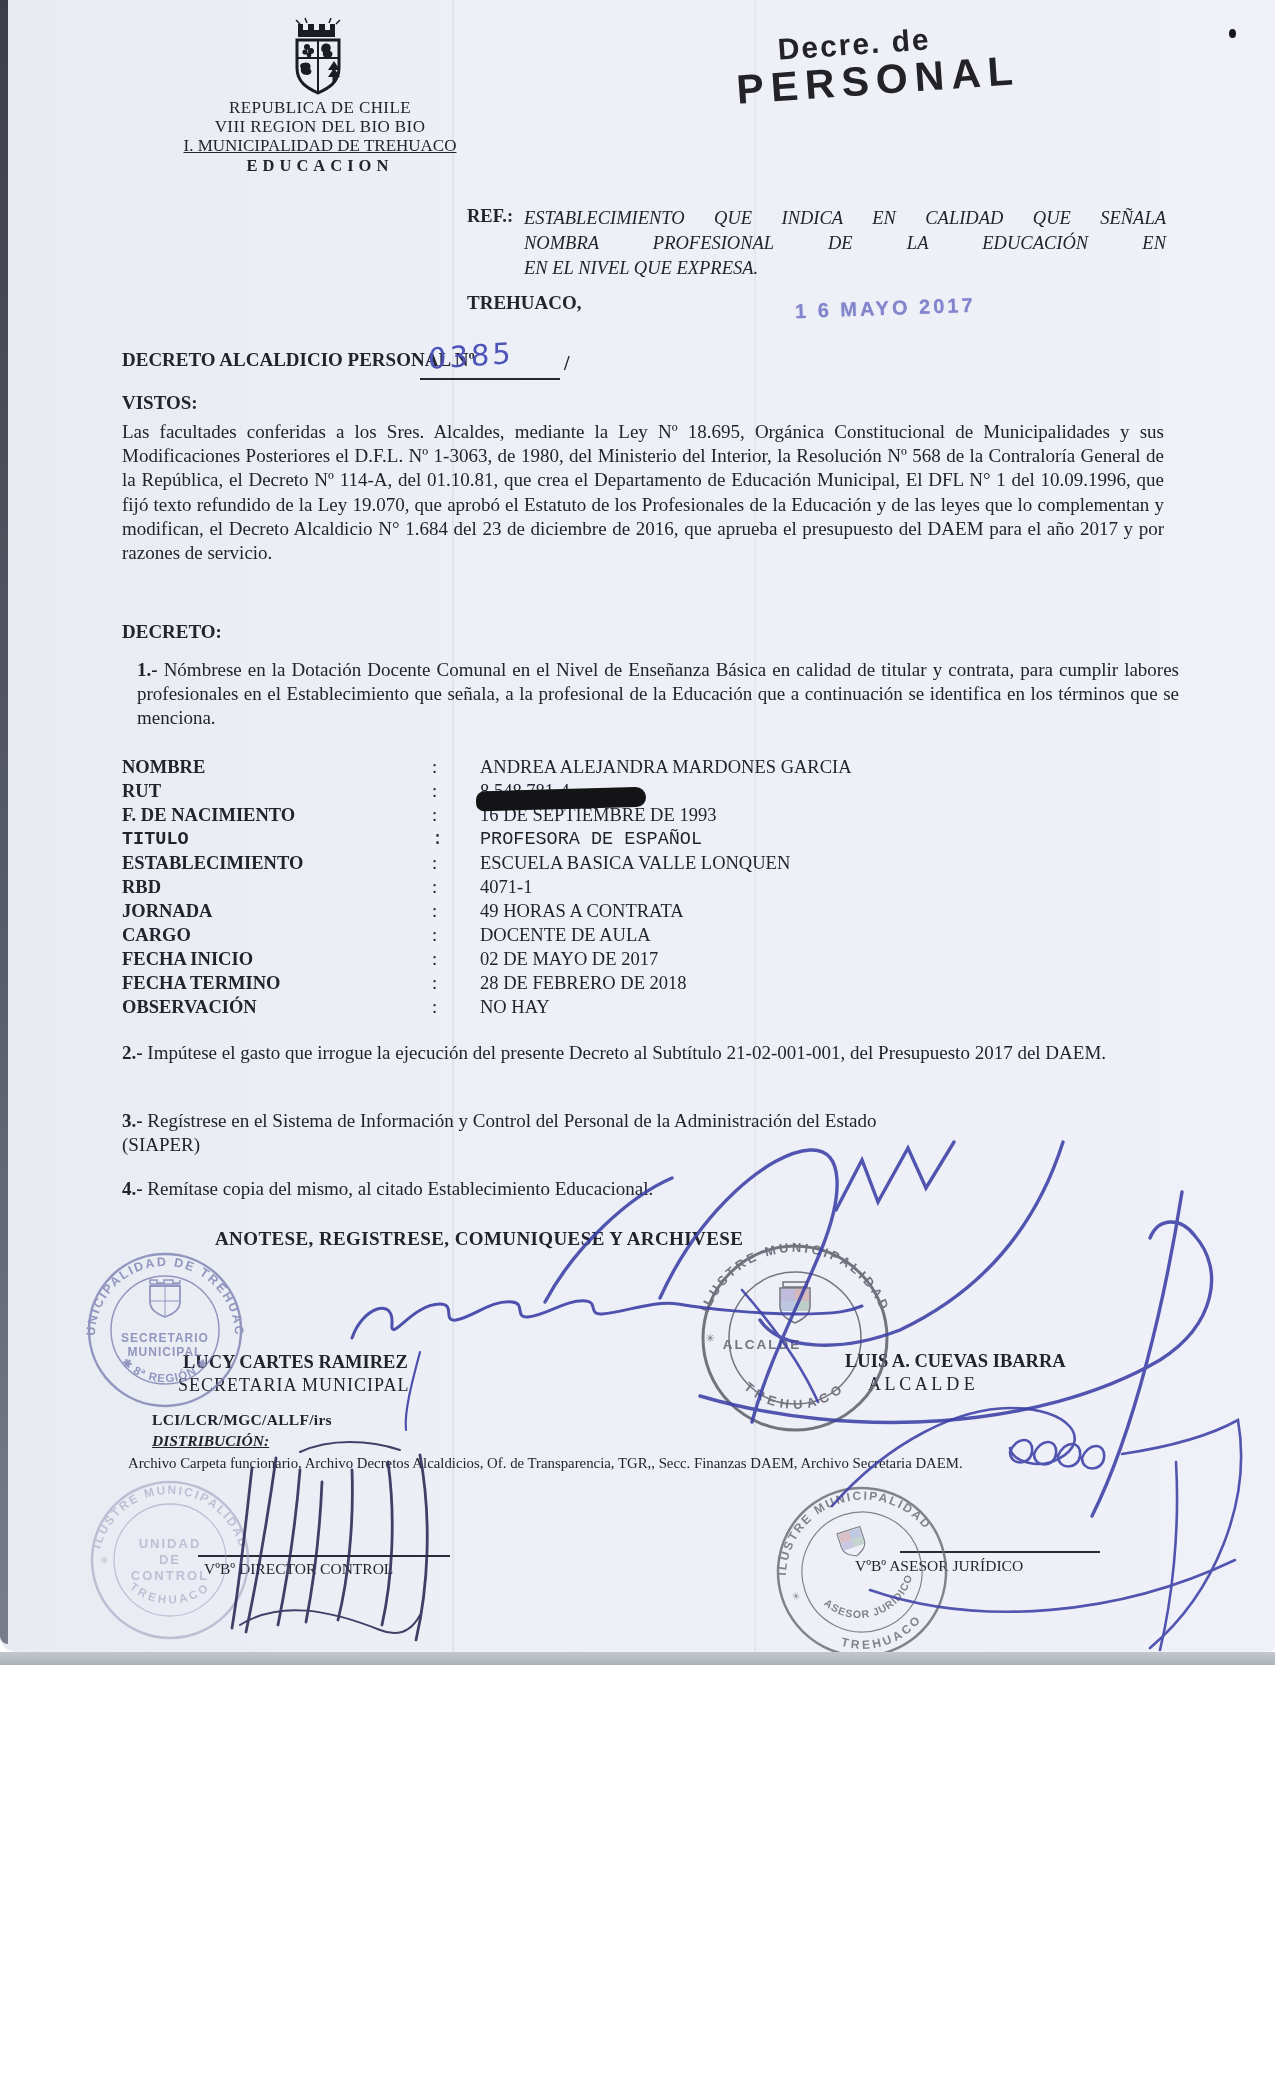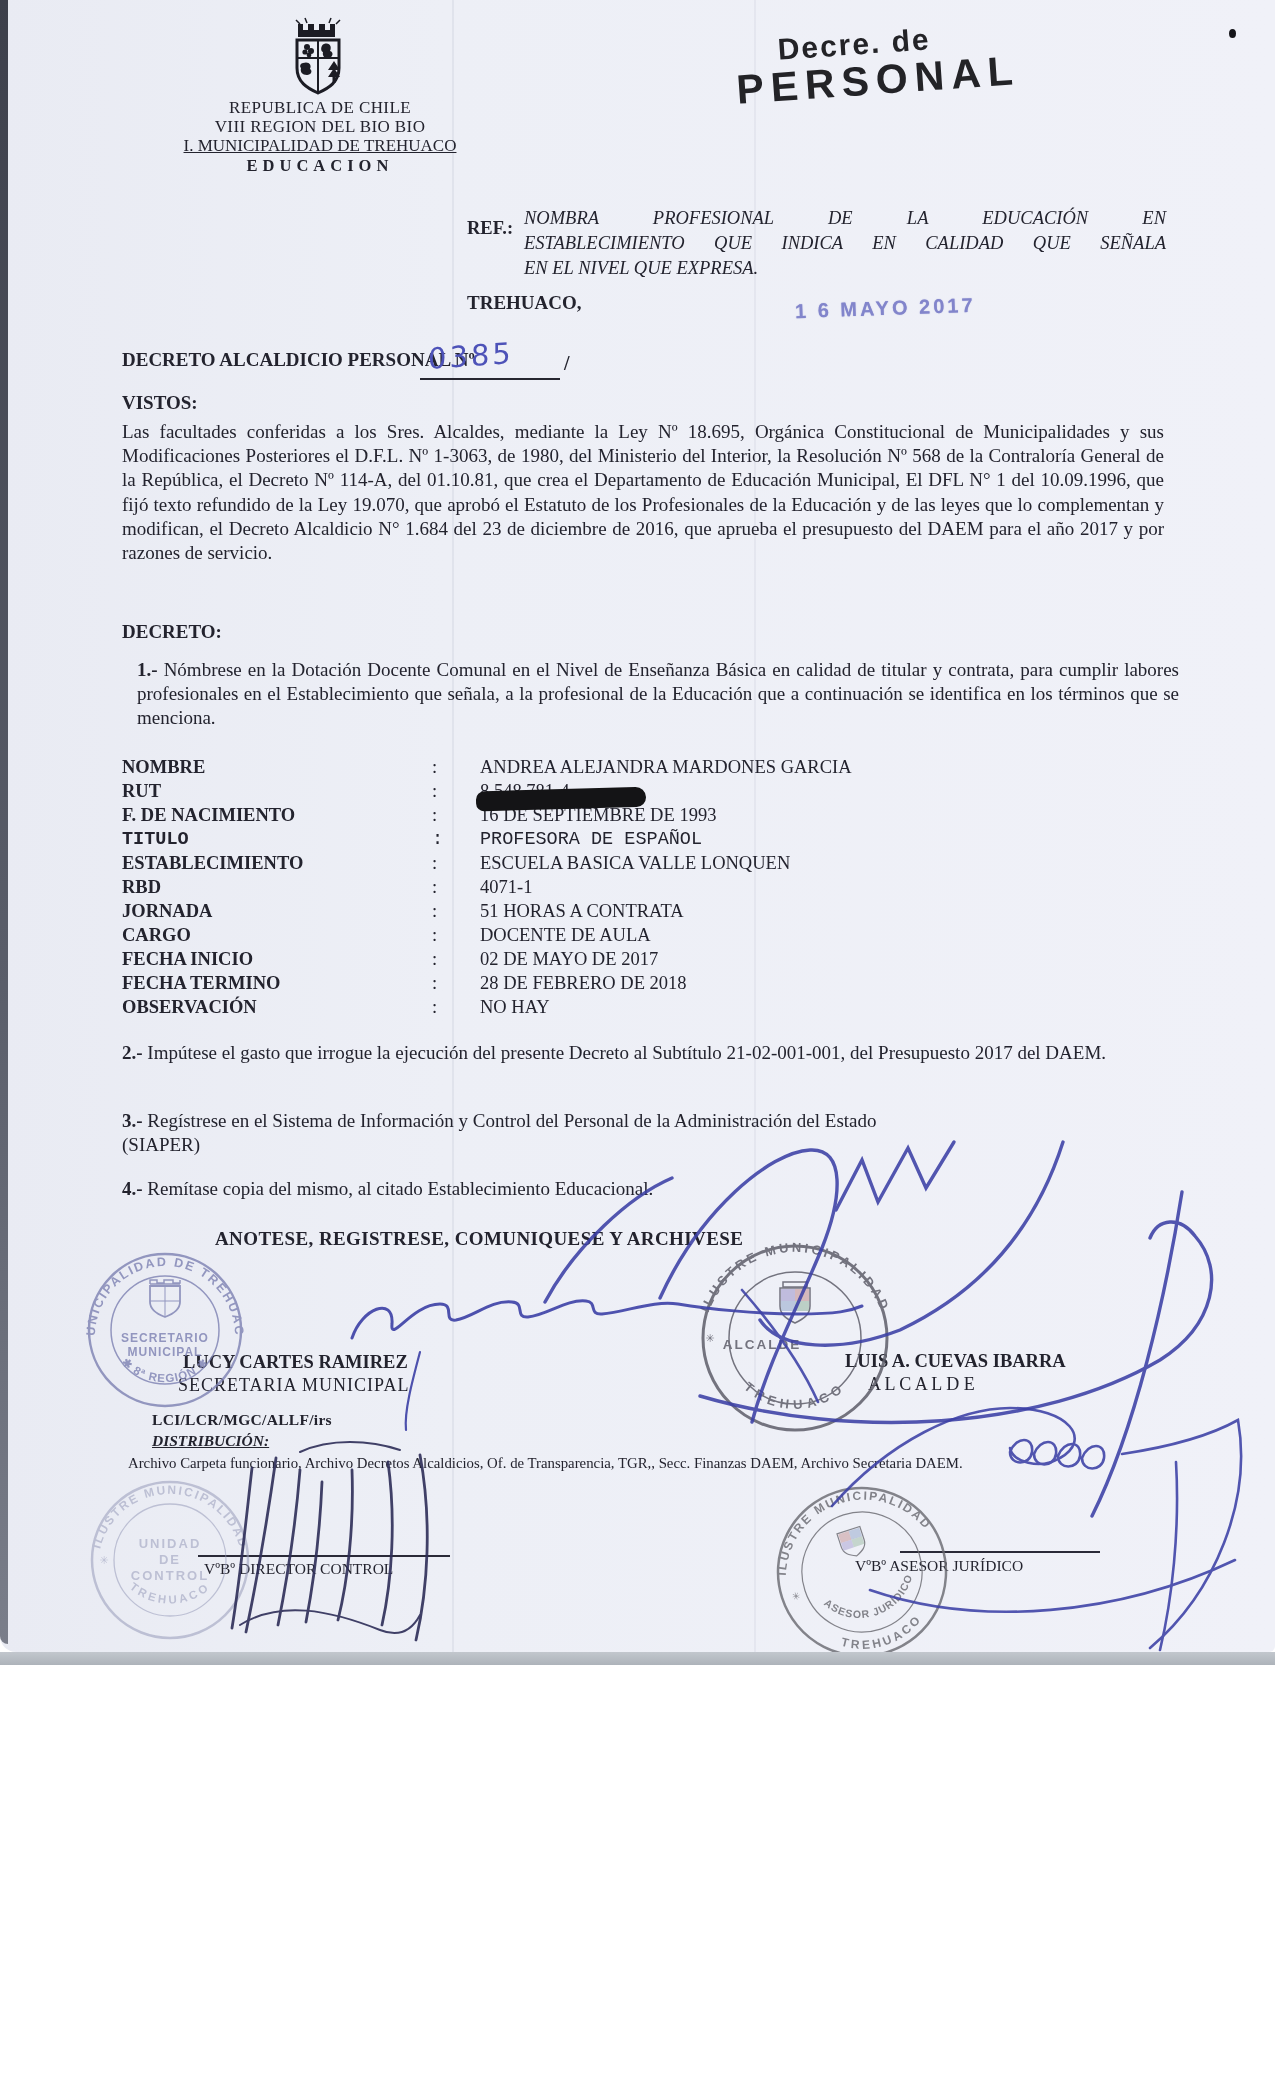--- a/index.html
+++ b/index.html
@@ -108,24 +108,24 @@
   <div class="hdr-line2">VIII REGION DEL BIO BIO</div>
   <div class="hdr-line3"><span>I.  MUNICIPALIDAD DE  TREHUACO</span></div>
   <div class="hdr-line4">EDUCACION</div>
 </div>
 
 <div class="abs decre-stamp">
   <div class="decre-l1">Decre. de</div>
   <div class="decre-l2">PERSONAL</div>
 </div>
 
-<div class="abs ref-label" style="left: 467px; top: 218px;">REF.:</div>
+<div class="abs ref-label" style="left: 467px; top: 206px;">REF.:</div>
 <div class="abs ref-block" style="left: 524px; top: 206px;">
+  <div class="ref-line">ESTABLECIMIENTO QUE INDICA EN CALIDAD QUE SEÑALA</div>
   <div class="ref-line">NOMBRA PROFESIONAL DE LA EDUCACIÓN EN</div>
-  <div class="ref-line">ESTABLECIMIENTO QUE INDICA EN CALIDAD QUE SEÑALA</div>
   <div class="ref-line">EN EL NIVEL QUE EXPRESA.</div>
 </div>
 
 <div class="abs city-line" style="left: 467px; top: 292px;">TREHUACO,</div>
 <div class="abs date-stamp" style="left: 795px; top: 297px;">1 6 MAYO 2017</div>
 
 <div class="abs decree-label" style="left: 122px; top: 349px;">DECRETO ALCALDICIO PERSONAL  Nº</div>
 <div class="abs decree-underline" style="left: 420px; top: 378px;"></div>
 <div class="abs decree-number" style="left: 428px; top: 339px;">0385</div>
 <div class="abs decree-slash" style="left: 564px; top: 352px;">/</div>
@@ -166,21 +166,21 @@
       <span class="fvalue">ESCUELA BASICA VALLE LONQUEN</span>
     </div>
   <div class="abs frow" style="top:877px;">
       <span class="flabel">RBD</span>
       <span class="fcolon">:</span>
       <span class="fvalue">4071-1</span>
     </div>
   <div class="abs frow" style="top:901px;">
       <span class="flabel">JORNADA</span>
       <span class="fcolon">:</span>
-      <span class="fvalue">51 HORAS A CONTRATA</span>
+      <span class="fvalue">49 HORAS A CONTRATA</span>
     </div>
   <div class="abs frow" style="top:925px;">
       <span class="flabel">CARGO</span>
       <span class="fcolon">:</span>
       <span class="fvalue">DOCENTE DE AULA</span>
     </div>
   <div class="abs frow" style="top:949px;">
       <span class="flabel">FECHA INICIO</span>
       <span class="fcolon">:</span>
       <span class="fvalue">02 DE MAYO DE  2017</span>

